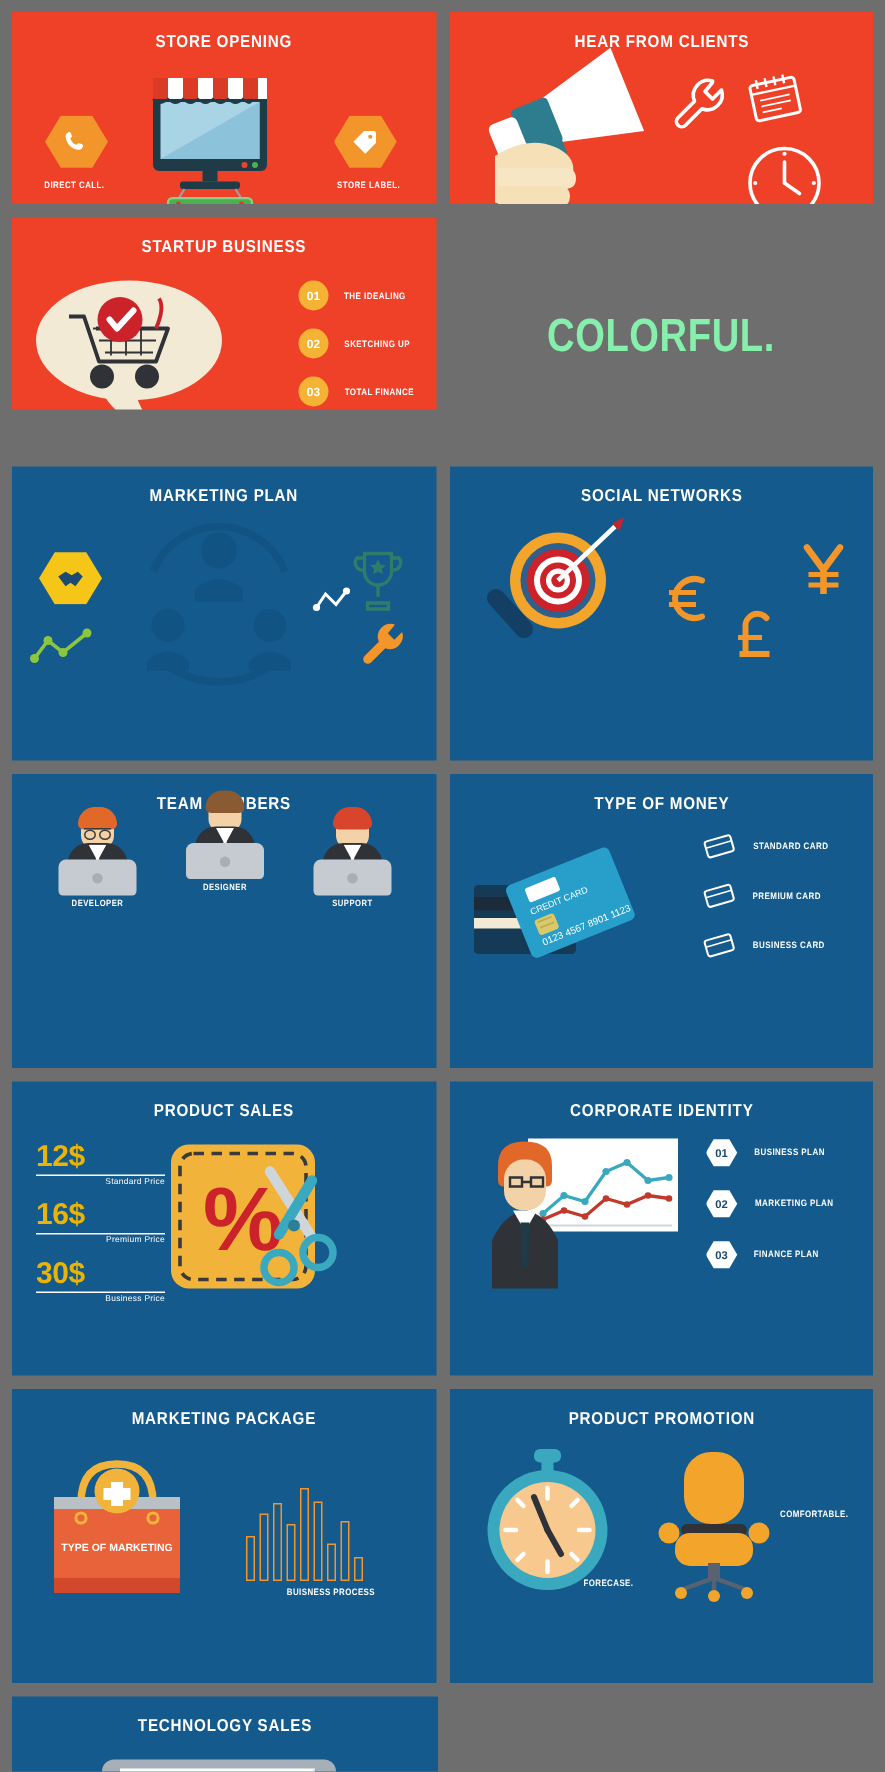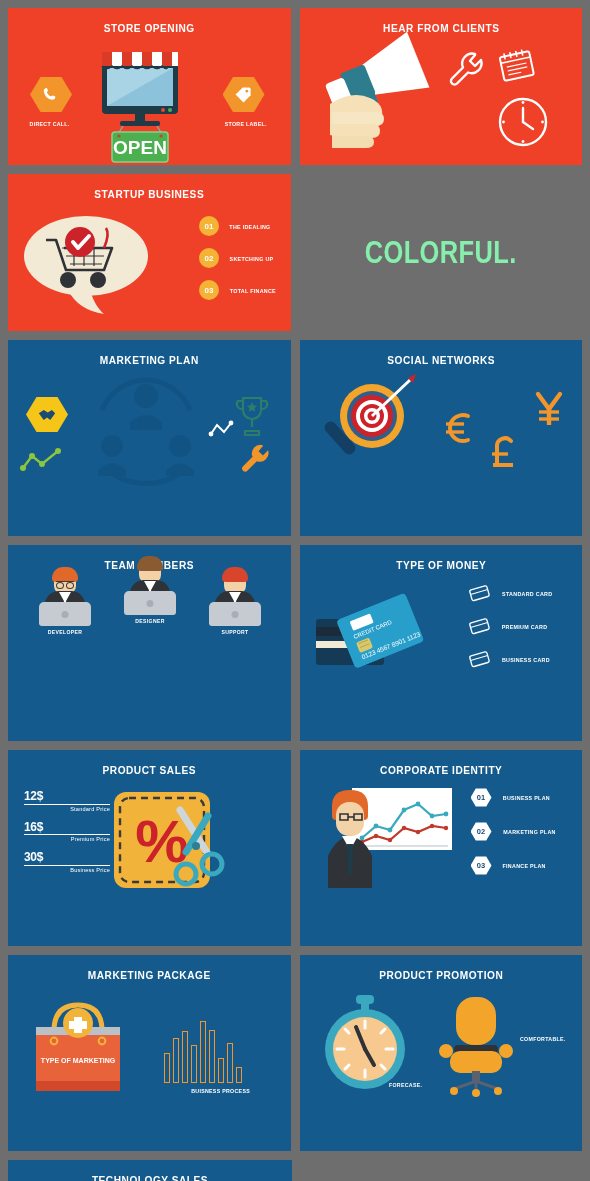--- a/index.html
+++ b/index.html
@@ -16,21 +16,21 @@
     background: #6e6e6e;
     padding: 8px;
     display: flex; flex-direction: column; gap: 9px;
   }
   .row { display: flex; gap: 9px; width: 100%; }
   .panel { position: relative; overflow: hidden; }
   .panel.red  { background: #ee4128; }
   .panel.blue { background: #145a8c; }
   .panel.gray { background: #6e6e6e; }
   .half { width: 284px; }
-  .h-top   { height: 157px; }
+  .h-top   { height: 128px; }
   .h-std   { height: 196px; }
   .h-last  { height: 158px; }
 
   .ptitle {
     text-align: center;
     color: #ffffff;
     font-weight: bold;
     font-size: 11.5px;
     letter-spacing: .6px;
     padding-top: 14px;
@@ -83,21 +83,21 @@
   }
   .step .txt {
     color: #fff; font-size: 6.2px; font-weight: bold;
     letter-spacing: .35px; transform: scaleX(.86); white-space: nowrap;
   }
 
   
   .prices { position: absolute; left: 16px; top: 6px; width: 86px; }
   .price-item { margin-bottom: 9px; }
   .price-item .amt {
-    color: #ffffff; font-size: 12px; font-weight: bold; letter-spacing: -.3px;
+    color: #eab308; font-size: 20px; font-weight: bold; letter-spacing: -.3px;
     display: block; line-height: 1.05;
   }
   .price-item .bar { height: 1px; background: #fff; margin: 1px 0 1px 0; }
   .price-item .cap {
     color: #fff; font-size: 5.6px; display: block; text-align: right;
     letter-spacing: .2px;
   }
 
   
   .team { position: absolute; inset: 0; }

